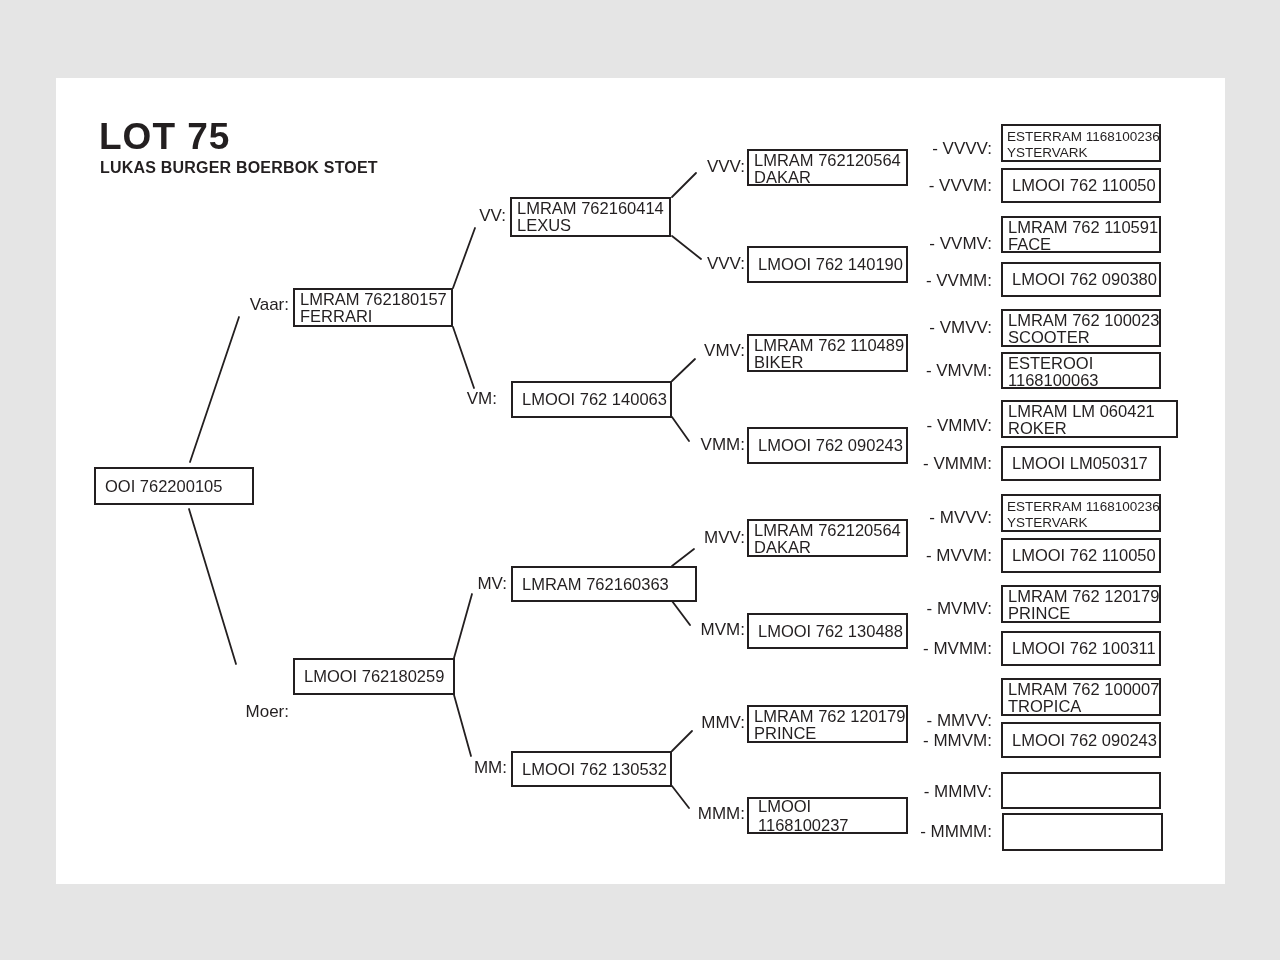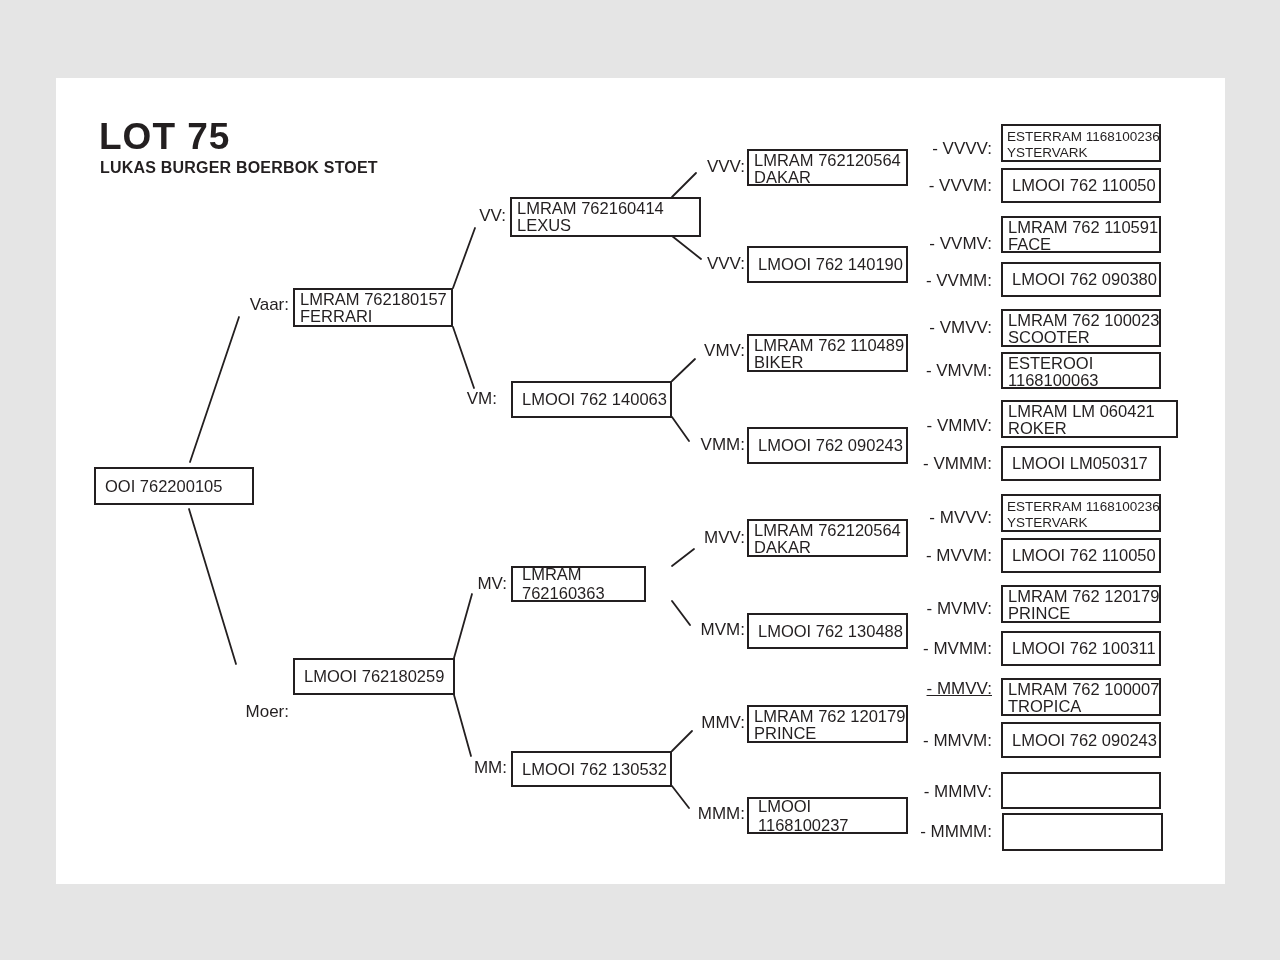--- a/index.html
+++ b/index.html
@@ -17,23 +17,23 @@
   .small{font-size:13.5px;line-height:16px;padding-top:3px;padding-left:4px;}
   .lbl{position:absolute;width:130px;text-align:right;font-size:17px;line-height:18px;
        color:#231f20;white-space:nowrap;}
 
   
   #B-root{left:94px;top:467px;width:160px;height:38px;}
   
   #L-vaar{left:159px;top:296px;}  #B-vaar{left:293px;top:288px;width:160px;height:39px;}
   #L-moer{left:159px;top:667px;margin-top:36px;}  #B-moer{left:293px;top:658px;width:162px;height:37px;}
   
-  #L-vv{left:376px;top:207px;}    #B-vv{left:510px;top:197px;width:191px;height:40px;}
+  #L-vv{left:376px;top:207px;}    #B-vv{left:510px;top:197px;width:161px;height:40px;}
   #L-vm{left:367px;top:390px;}    #B-vm{left:511px;top:381px;width:161px;height:37px;}
-  #L-mv{left:377px;top:575px;}    #B-mv{left:511px;top:566px;width:135px;height:36px;}
+  #L-mv{left:377px;top:575px;}    #B-mv{left:511px;top:566px;width:186px;height:36px;}
   #L-mm{left:377px;top:759px;}    #B-mm{left:511px;top:751px;width:161px;height:36px;}
   
   #L-vvv1{left:615px;top:158px;}  #B-vvv1{left:747px;top:149px;width:161px;height:37px;}
   #L-vvv2{left:615px;top:255px;}  #B-vvv2{left:747px;top:246px;width:161px;height:37px;}
   #L-vmv{left:615px;top:342px;}   #B-vmv{left:747px;top:334px;width:161px;height:38px;}
   #L-vmm{left:615px;top:436px;}   #B-vmm{left:747px;top:427px;width:161px;height:37px;}
   #L-mvv{left:615px;top:529px;}   #B-mvv{left:747px;top:519px;width:161px;height:38px;}
   #L-mvm{left:615px;top:621px;}   #B-mvm{left:747px;top:613px;width:161px;height:36px;}
   #L-mmv{left:615px;top:714px;}   #B-mmv{left:747px;top:705px;width:161px;height:38px;}
   #L-mmm{left:615px;top:805px;}   #B-mmm{left:747px;top:797px;width:161px;height:37px;}
@@ -43,21 +43,21 @@
   #L-vvmv{left:862px;top:235px;}  #B-vvmv{left:1001px;top:216px;width:160px;height:37px;}
   #L-vvmm{left:862px;top:272px;}  #B-vvmm{left:1001px;top:262px;width:160px;height:35px;}
   #L-vmvv{left:862px;top:319px;}  #B-vmvv{left:1001px;top:309px;width:160px;height:38px;}
   #L-vmvm{left:862px;top:362px;}  #B-vmvm{left:1001px;top:352px;width:160px;height:37px;}
   #L-vmmv{left:862px;top:417px;}  #B-vmmv{left:1001px;top:400px;width:177px;height:38px;}
   #L-vmmm{left:862px;top:455px;}  #B-vmmm{left:1001px;top:446px;width:160px;height:35px;}
   #L-mvvv{left:862px;top:509px;}  #B-mvvv{left:1001px;top:494px;width:160px;height:38px;}
   #L-mvvm{left:862px;top:547px;}  #B-mvvm{left:1001px;top:538px;width:160px;height:35px;}
   #L-mvmv{left:862px;top:600px;}  #B-mvmv{left:1001px;top:585px;width:160px;height:38px;}
   #L-mvmm{left:862px;top:640px;}  #B-mvmm{left:1001px;top:631px;width:160px;height:35px;}
-  #L-mmvv{left:862px;top:680px;text-decoration:underline;}  #B-mmvv{left:1001px;top:678px;width:160px;height:38px;}
+  #L-mmvv{left:862px;top:712px;}  #B-mmvv{left:1001px;top:678px;width:160px;height:38px;}
   #L-mmvm{left:862px;top:732px;}  #B-mmvm{left:1001px;top:722px;width:160px;height:36px;}
   #L-mmmv{left:862px;top:783px;}  #B-mmmv{left:1001px;top:772px;width:160px;height:37px;}
   #L-mmmm{left:862px;top:823px;}  #B-mmmm{left:1002px;top:813px;width:161px;height:38px;}
 </style>
 </head>
 <body>
 
 <div class="stage">
   <div class="page"></div>
 

